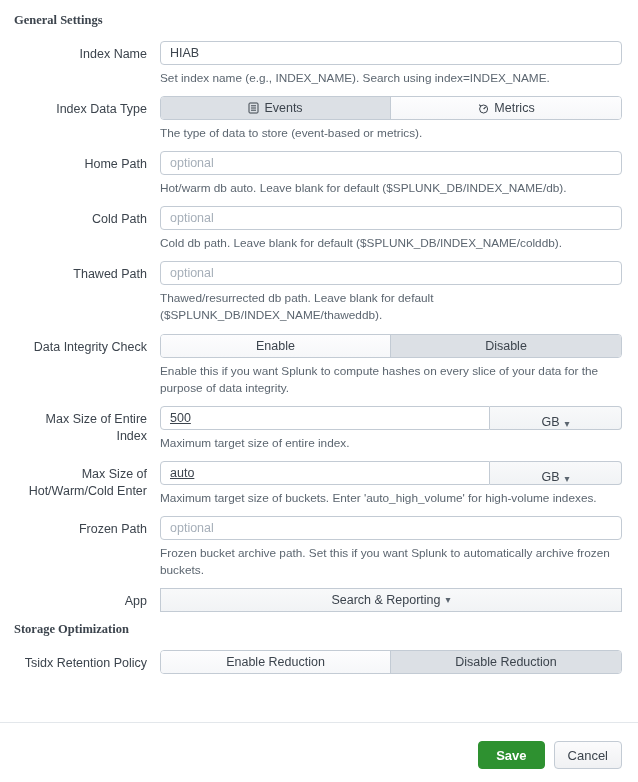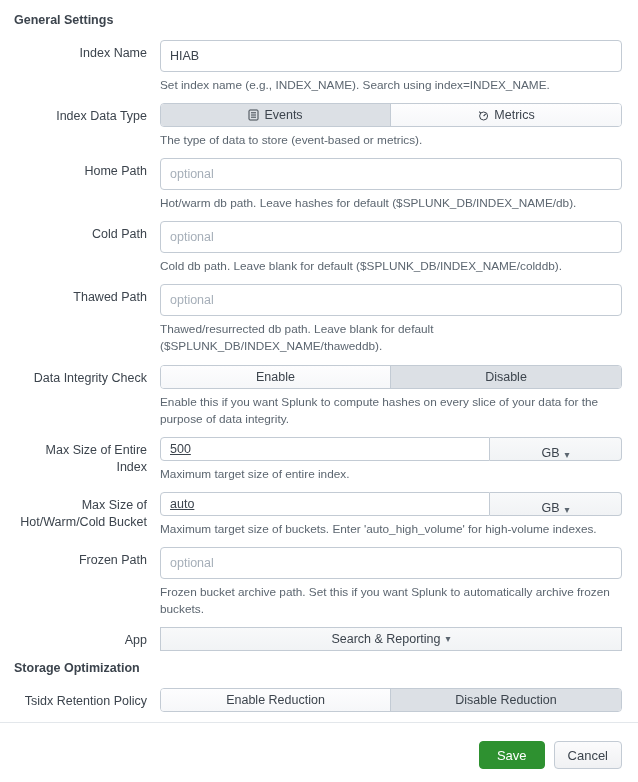--- a/index.html
+++ b/index.html
@@ -46,39 +46,40 @@
   .modal-body {
     flex: 1 1 auto;
     padding: 13px 16px 0 14px;
     overflow: hidden;
   }
   .section-heading {
     font-size: 12.5px;
     font-weight: 700;
     color: #3c444d;
     margin-bottom: 13px;
+    font-family: Liberation Serif, serif;
   }
   .section-heading.storage { margin-top: 10px; }
   .row {
     display: flex;
     margin-bottom: 5px;
   }
   .row-label {
     flex: 0 0 146px;
     width: 146px;
     text-align: right;
     padding: 5px 13px 0 0;
     font-size: 12.5px;
     color: #3c444d;
     line-height: 1.35;
   }
   .row-control { flex: 1 1 auto; min-width: 0; }
   .text-input {
     width: 100%;
-    height: 32px;
+    height: 24px;
     border: 1px solid #c3cbd4;
     border-radius: 4px;
     padding: 2px 9px;
     font-size: 12.5px;
     color: #3c444d;
     font-family: inherit;
     background: #fff;
     outline: none;
   }
   .text-input::placeholder { color: #a6afb9; }
@@ -169,21 +170,21 @@
     justify-content: flex-end;
     gap: 9px;
     height: 60px;
   }
   .save-btn {
     background: var(--save-green, #2e9130);
     color: #fff;
     border: 1px solid var(--save-green, #2e9130);
     border-radius: 4px;
     font-size: 13px;
-    font-weight: 400;
+    font-weight: 700;
     font-family: inherit;
     padding: 0 17px;
     height: 28px;
     cursor: pointer;
   }
   .cancel-btn {
     background: linear-gradient(#fbfbfc, #f0f1f3);
     color: #3c444d;
     border: 1px solid #c3cbd4;
     border-radius: 4px;
@@ -235,21 +236,21 @@
           </button>
         </div>
         <div class="help">The type of data to store (event-based or metrics).</div>
       </div>
     </div>
 
     <div class="row">
       <div class="row-label">Home Path</div>
       <div class="row-control">
         <input class="text-input" type="text" placeholder="optional" style="">
-        <div class="help">Hot/warm db path. Leave hashes for default ($SPLUNK_DB/INDEX_NAME/db).</div>
+        <div class="help">Hot/warm db auto. Leave blank for default ($SPLUNK_DB/INDEX_NAME/db).</div>
       </div>
     </div>
 
     <div class="row">
       <div class="row-label">Cold Path</div>
       <div class="row-control">
         <input class="text-input" type="text" placeholder="optional" style="">
         <div class="help">Cold db path. Leave blank for default ($SPLUNK_DB/INDEX_NAME/colddb).</div>
       </div>
     </div>
@@ -285,21 +286,21 @@
           <button class="unit-btn">
             <span>GB</span>
             <span class="caret">▾</span>
           </button>
         </div>
         <div class="help">Maximum target size of entire index.</div>
       </div>
     </div>
 
     <div class="row">
-      <div class="row-label">Max Size of Hot/Warm/Cold Bucket</div>
+      <div class="row-label">Max Size of Hot/Warm/Cold Enter</div>
       <div class="row-control">
         <div class="unit-group">
           <input class="text-input" type="text" value="auto" style="">
           <button class="unit-btn">
             <span>GB</span>
             <span class="caret">▾</span>
           </button>
         </div>
         <div class="help">Maximum target size of buckets. Enter 'auto_high_volume' for high-volume indexes.</div>
       </div>

